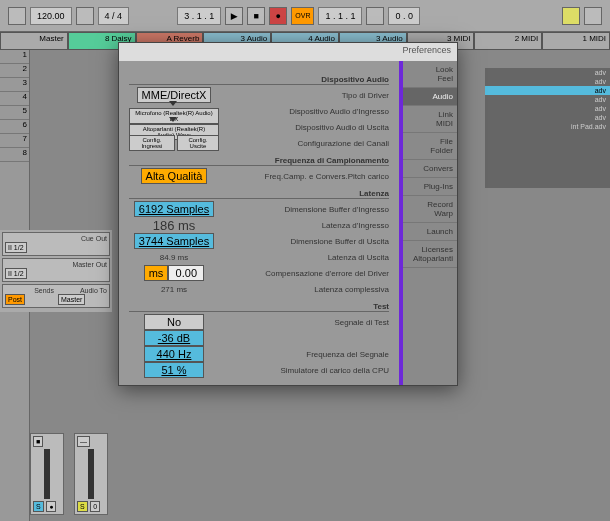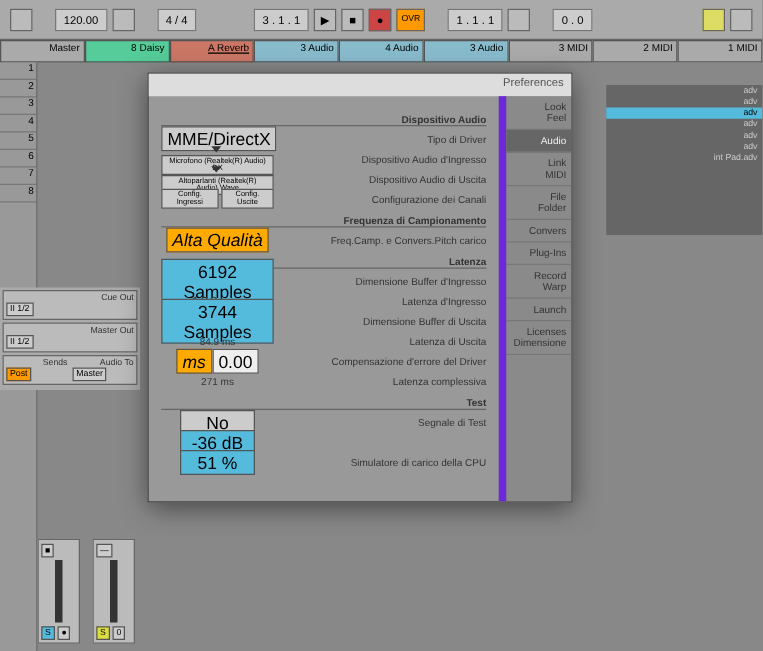--- a/index.html
+++ b/index.html
@@ -1,19 +1,19 @@
 <!DOCTYPE html>
 <html><head>
 <meta charset="utf-8">
 <style>
 * { margin: 0; padding: 0; box-sizing: border-box; font-family: Arial, sans-serif; }
 body { background: #888; width: 610px; height: 521px; overflow: hidden; font-size: 9px; }
 
 .toolbar { background: #aaa; height: 32px; display: flex; align-items: center; padding: 0 8px; gap: 4px; border-bottom: 1px solid #666; }
-.tb-seg { background: #ccc; border: 1px solid #777; height: 18px; display: flex; align-items: center; padding: 0 6px; font-size: 9px; margin-left: 14px; }
+.tb-seg { background: #ccc; border: 1px solid #777; height: 18px; display: flex; align-items: center; padding: 0 6px; font-size: 9px; }
 .tb-btn { width: 18px; height: 18px; background: #bbb; border: 1px solid #666; cursor: pointer; display:flex; align-items:center; justify-content:center; font-size:9px; }
 .tb-btn.rec { background: #c44; }
 .tb-btn.y { background: #dd6; }
 .tb-ov { background: #f90; }
 
 .tabs-row { display: flex; height: 18px; }
 .tab { flex: 1; border: 1px solid #555; font-size: 8px; padding: 1px 3px; text-align: right; color: #000; cursor: pointer; }
 .tab.green { background: #5c9; }
 .tab.red { background: #c76; text-decoration: underline; }
 .tab.blue { background: #8bc; }
@@ -28,35 +28,35 @@
 .btn-sm { font-size: 7px; padding: 1px 2px; border: 1px solid #555; background: #ccc; display: inline-block; }
 .btn-sm.y { background: #dd4; }
 .btn-sm.o { background: #f90; }
 .btn-sm.b { background: #5bd; }
 
 .right-panel { position: absolute; right: 0; top: 0; width: 135px; height: 100%; background: #888; }
 .browser { position: absolute; right: 0; top: 18px; width: 125px; background: #666; height: 120px; }
 .browser-item { font-size: 7px; color: #ccc; padding: 1px 4px; text-align: right; }
 .browser-item.sel { background: #5bd; color: #000; }
 
-.dialog { position: absolute; left: 118px; top: 58px; width: 340px; height: 344px; background: #999; border: 1px solid #444; box-shadow: 0 4px 20px rgba(0,0,0,0.5); z-index: 100; }
+.dialog { position: absolute; left: 118px; top: 42px; width: 340px; height: 344px; background: #999; border: 1px solid #444; box-shadow: 0 4px 20px rgba(0,0,0,0.5); z-index: 100; }
 .dialog-head { background: #ddd; height: 18px; padding: 2px 6px; font-size: 9px; text-align: right; color: #555; }
 .dialog-body { display: flex; height: calc(100% - 18px); }
-.dialog-side { width: 58px; background: #8a8a8a; border-left: 6px solid #6d28d9; }
+.dialog-side { width: 58px; background: #8a8a8a; border-left: 4px solid #6d28d9; }
 .side-tab { font-size: 8px; padding: 4px 4px; text-align: right; color: #333; border-bottom: 1px solid #777; cursor: pointer; }
 .side-tab.active { background: #666; color: #eee; padding-left: 17px; }
 .dialog-content { flex: 1; padding: 8px 10px; overflow: auto; }
 .section-title { font-size: 8px; font-weight: bold; text-align: right; color: #333; margin: 6px 0 3px; border-bottom: 1px solid #666; }
 .row { display: flex; justify-content: space-between; align-items: center; margin: 2px 0; height: 14px; }
 .row-label { font-size: 8px; color: #333; text-align: right; flex: 1; }
 .row-val { width: 90px; text-align: center; }
-.val-box { font-size: 14px; padding: 1px 4px; border: 1px solid #555; display: inline-block; min-width: 60px; text-align: center; }
+.val-box { font-size: 11px; padding: 1px 4px; border: 1px solid #555; display: inline-block; min-width: 60px; text-align: center; }
 .val-box.gray { background: #ccc; }
-.val-box.blue { background: #5bd; }
-.val-box.orange { background: #fa0; font-style: italic; }
+.val-box.blue { background: #5bd; text-decoration: underline; }
+.val-box.orange { background: #fa0; }
 .val-box.white { background: #eee; }
 .tri { display: inline-block; width:0; height:0; border-left:4px solid transparent; border-right:4px solid transparent; border-top:5px solid #333; vertical-align: middle; margin-right:2px;}
 .mixer-bottom { position:absolute; bottom:6px; left:30px; display:flex; gap:10px; }
 .mixer-ch { width:34px; background:#bbb; border:1px solid #666; padding:2px; }
 .meter { width:6px; height:50px; background:#333; margin:2px auto; }
 </style>
 </head>
 <body>
 
 <div class="toolbar">
@@ -211,30 +211,34 @@
 
       <div class="section-title">Test</div>
       <div class="row">
         <div class="row-val"><span class="val-box gray">No</span></div>
         <div class="row-label">Segnale di Test</div>
       </div>
       <div class="row">
         <div class="row-val"><span class="val-box blue">-36 dB</span></div>
       </div>
       <div class="row">
+        <div class="row-val"><span class="val-box blue">440 Hz</span></div>
+        <div class="row-label">Frequenza del Segnale</div>
+      </div>
+      <div class="row">
         <div class="row-val"><span class="val-box blue">51 %</span></div>
         <div class="row-label">Simulatore di carico della CPU</div>
       </div>
     </div>
 
     <div class="dialog-side">
       <div class="side-tab"><span>Look</span><br><span>Feel</span></div>
       <div class="side-tab active"><span>Audio</span></div>
       <div class="side-tab"><span>Link</span><br><span>MIDI</span></div>
       <div class="side-tab"><span>File</span><br><span>Folder</span></div>
       <div class="side-tab"><span>Convers</span></div>
       <div class="side-tab"><span>Plug-Ins</span></div>
       <div class="side-tab"><span>Record</span><br><span>Warp</span></div>
       <div class="side-tab"><span>Launch</span></div>
-      <div class="side-tab"><span>Licenses</span><br><span>Dimensione</span></div>
+      <div class="side-tab"><span>Licenses</span><br><span>Altoparlanti</span></div>
     </div>
   </div>
 </div>
 
 </body></html>

